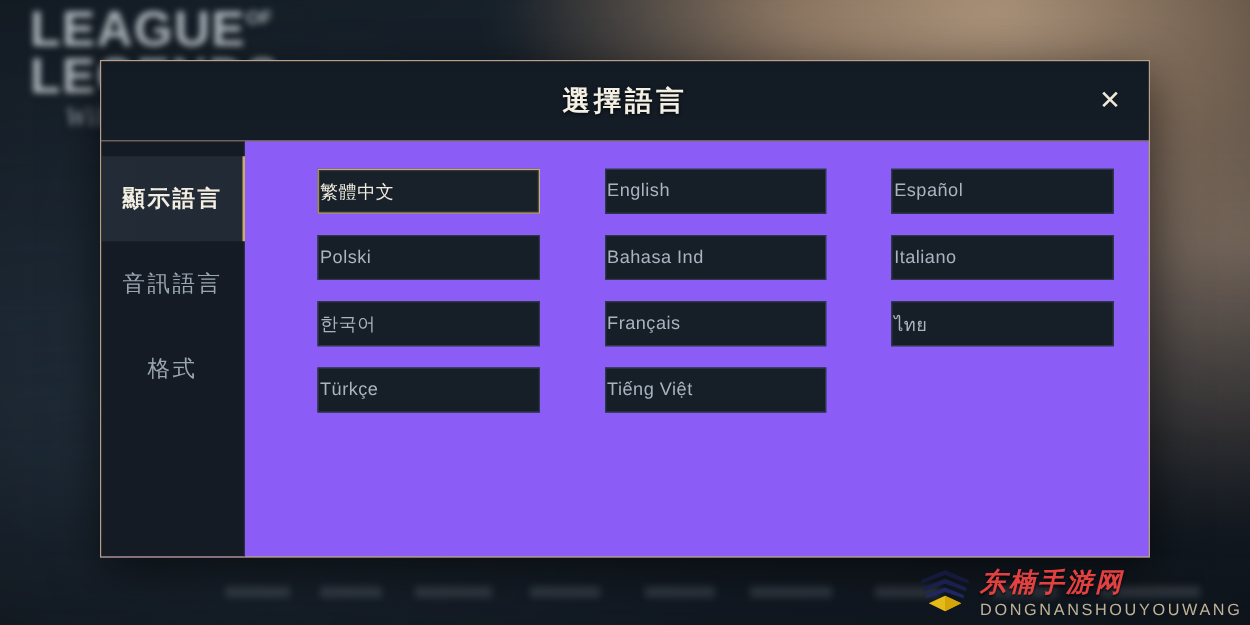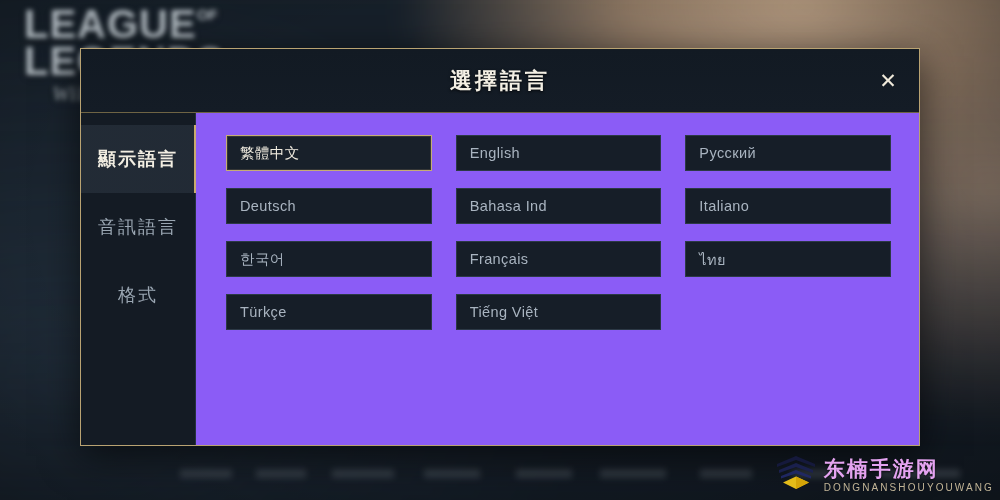--- a/index.html
+++ b/index.html
@@ -188,30 +188,31 @@
     grid-template-columns: repeat(3, 1fr);
     grid-auto-rows: 36px;
     column-gap: 24px;
     row-gap: 17px;
     align-content: start;
     box-sizing: border-box;
   }
   .opt {
     display: flex;
     align-items: center;
-    padding: 0 13px;
+    padding: 0 1px;
     box-sizing: border-box;
     border: 1px solid #2c3946;
     background: #161e28;
     color: #a9b4c0;
     font-size: 14.5px;
     letter-spacing: 0.4px;
     cursor: pointer;
     white-space: nowrap;
     overflow: hidden;
+    margin-left: 28px;
   }
   .opt.selected {
     border-color: #c5ad76;
     color: #f1ece0;
     background: #18202a;
     box-shadow: inset 0 0 0 1px rgba(197,173,118,0.16);
   }
 
   
   .watermark {
@@ -232,27 +233,28 @@
   }
   .wm-text {
     display: flex;
     flex-direction: column;
     justify-content: center;
     line-height: 1;
   }
   .wm-cn {
     font-size: 21px;
     font-weight: bold;
-    color: #f0abfc;
+    color: #ef4444;
     letter-spacing: 2px;
     text-shadow: 0 1px 2px rgba(0,0,0,0.7);
+    font-style: italic;
   }
   .wm-en {
     margin-top: 4px;
-    font-size: 10px;
+    font-size: 13px;
     color: #cbbd9d;
     letter-spacing: 2.1px;
   }
 </style>
 </head>
 <body>
 
 <div id="stage">
 
   <div class="bg-layer bg-base"></div>
@@ -291,24 +293,24 @@
       </div>
 
       <div class="options">
         <div class="opt selected">
           <span>繁體中文</span>
         </div>
         <div class="opt">
           <span>English</span>
         </div>
         <div class="opt">
-          <span>Русский</span>
-        </div>
-        <div class="opt">
-          <span>Deutsch</span>
+          <span>Español</span>
+        </div>
+        <div class="opt">
+          <span>Polski</span>
         </div>
         <div class="opt">
           <span>Bahasa Ind</span>
         </div>
         <div class="opt">
           <span>Italiano</span>
         </div>
         <div class="opt">
           <span>한국어</span>
         </div>

